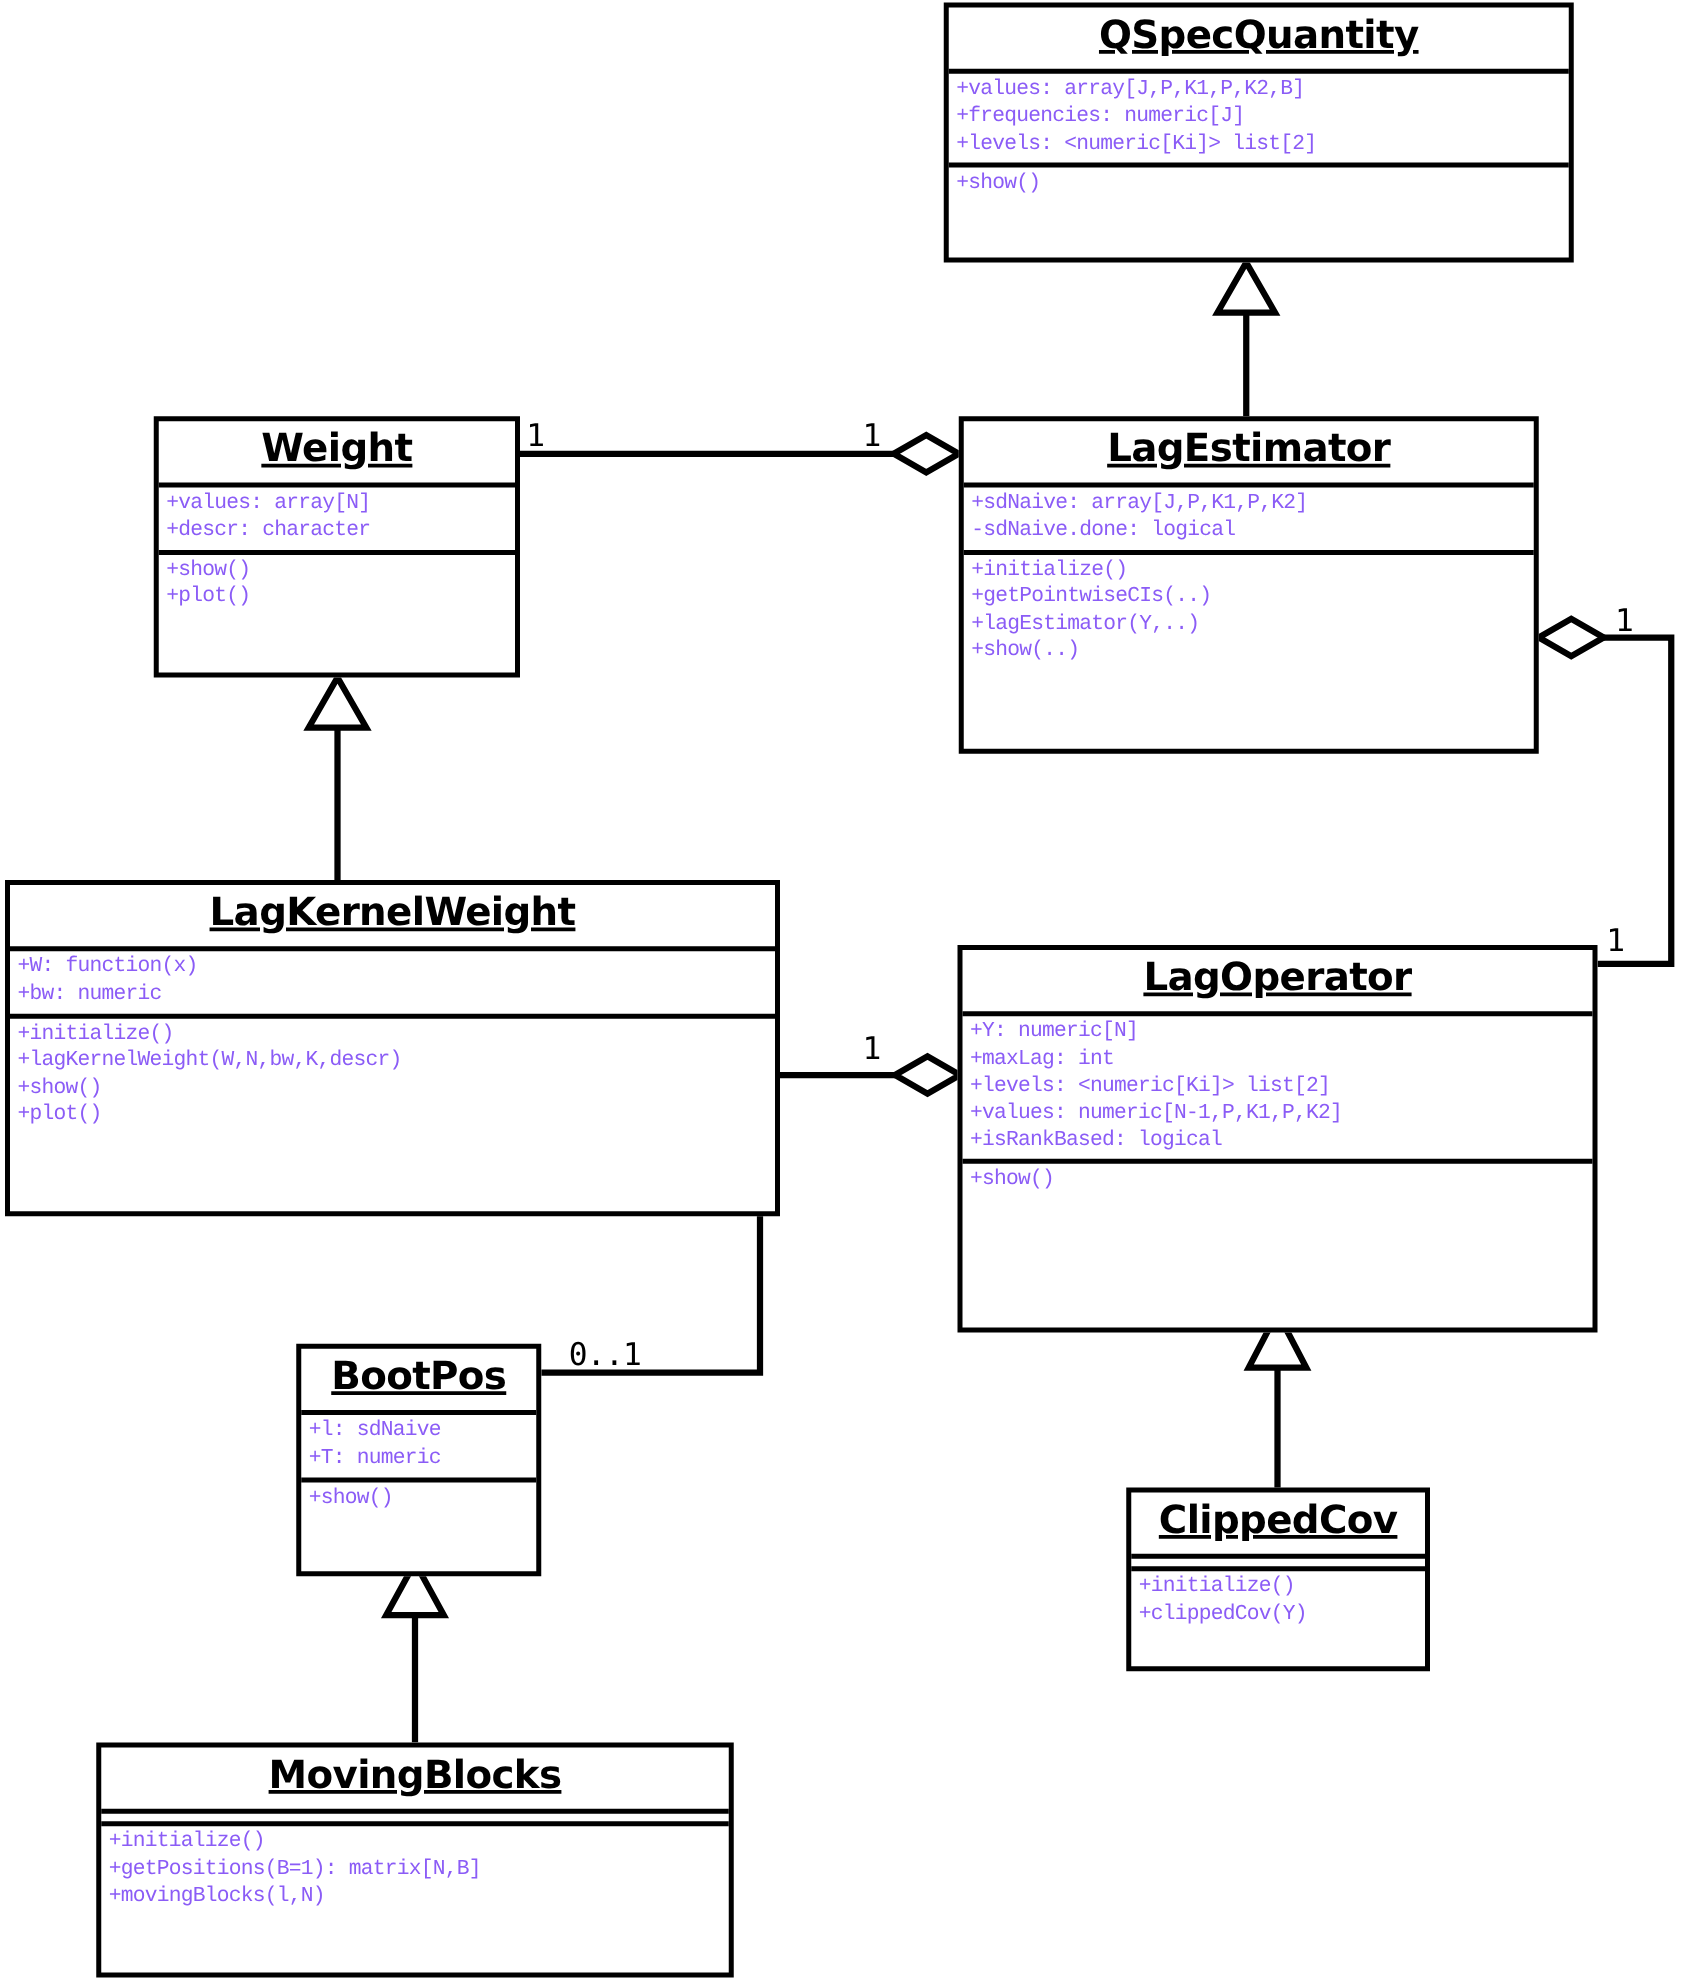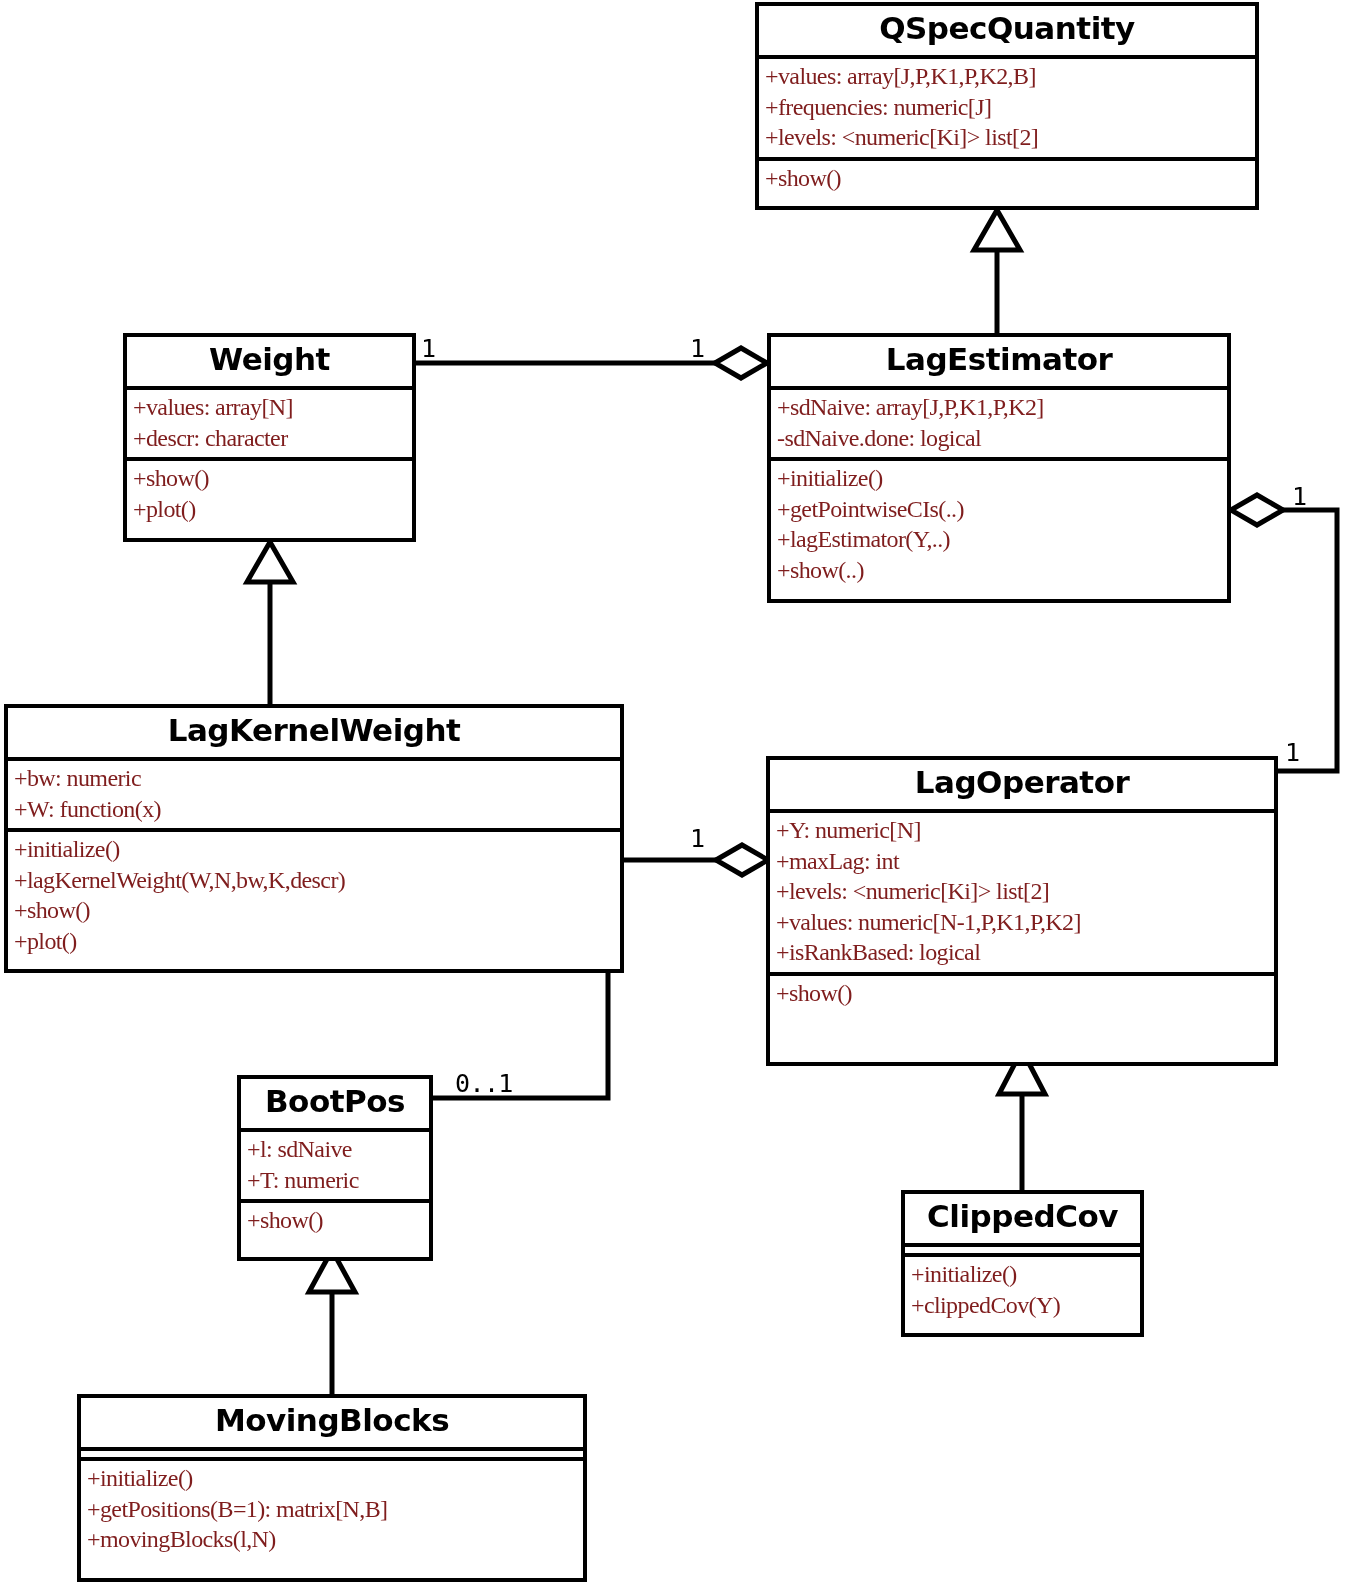--- a/index.html
+++ b/index.html
@@ -30,28 +30,29 @@
   }
   .class-title {
     font-family: "DejaVu Sans", sans-serif;
     font-weight: bold;
     font-size: 31px;
     text-align: center;
     letter-spacing: -0.5px;
     padding: 6px 6px 10px 6px;
     line-height: 1.08;
     white-space: nowrap;
+    text-decoration: underline;
   }
   .member {
-    font-family: Liberation Serif, serif;
-    font-size: 24px;
+    font-family: Liberation Mono, monospace;
+    font-size: 17px;
     line-height: 1.27;
     white-space: pre;
     letter-spacing: -0.6px;
-    color: #7f1d1d;
+    color: #8b5cf6;
   }
   .empty-compartment {
     height: 8px;
   }
   .mult {
     position: absolute;
     font-family: "DejaVu Sans Mono", monospace;
     font-size: 25px;
     line-height: 1;
     letter-spacing: -0.6px;
@@ -152,22 +153,22 @@
       <div class="member">+initialize()</div>
       <div class="member">+getPointwiseCIs(..)</div>
       <div class="member">+lagEstimator(Y,..)</div>
       <div class="member">+show(..)</div>
     </div>
   </div>
 
   <div class="uml-class" style="left:4px; top:704px; width:620px; height:269px;">
     <div class="compartment class-title">LagKernelWeight</div>
     <div class="compartment">
+      <div class="member">+W: function(x)</div>
       <div class="member">+bw: numeric</div>
-      <div class="member">+W: function(x)</div>
     </div>
     <div class="compartment">
       <div class="member">+initialize()</div>
       <div class="member">+lagKernelWeight(W,N,bw,K,descr)</div>
       <div class="member">+show()</div>
       <div class="member">+plot()</div>
     </div>
   </div>
 
   <div class="uml-class" style="left:766px; top:740px; width:512px; height:310px;margin-top:16px;">

